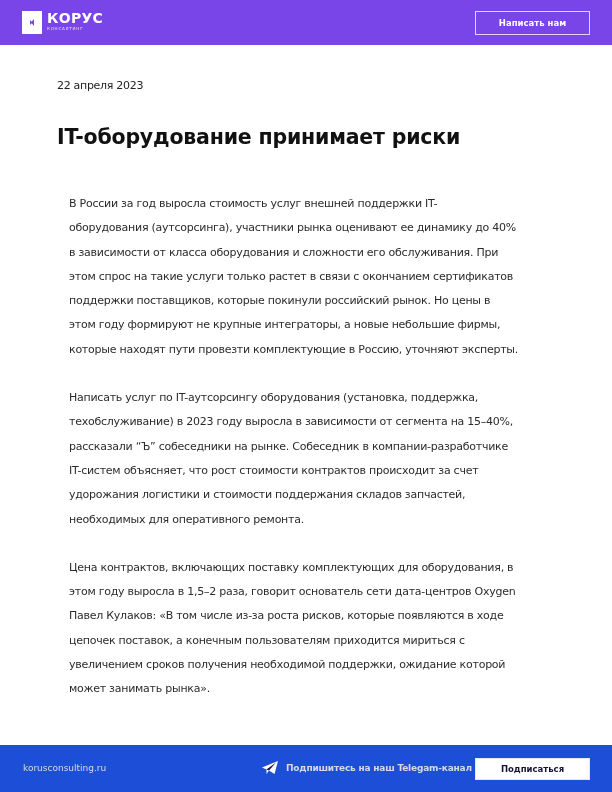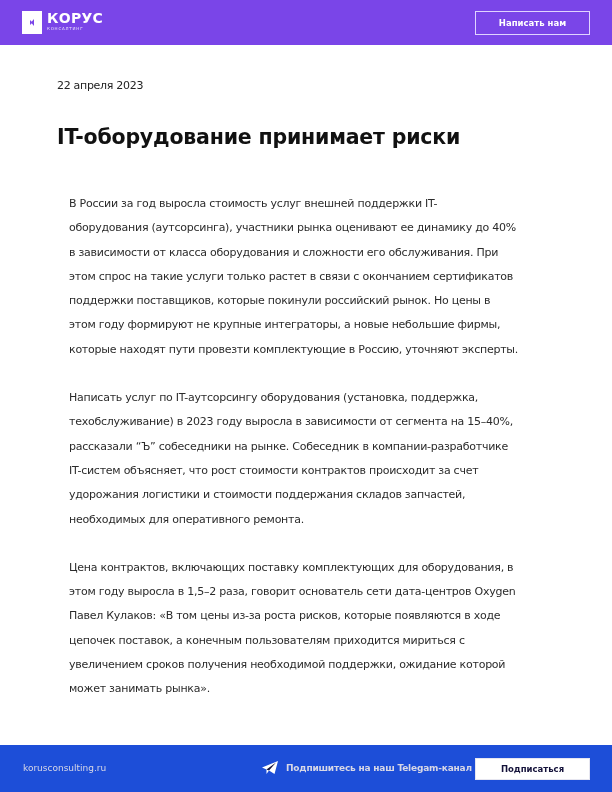--- a/index.html
+++ b/index.html
@@ -89,21 +89,21 @@
     <span class="ln">Написать услуг по IT-аутсорсингу оборудования (установка, поддержка,</span>
     <span class="ln">техобслуживание) в 2023 году выросла в зависимости от сегмента на 15–40%,</span>
     <span class="ln">рассказали “Ъ” собеседники на рынке. Собеседник в компании-разработчике</span>
     <span class="ln">IT-систем объясняет, что рост стоимости контрактов происходит за счет</span>
     <span class="ln">удорожания логистики и стоимости поддержания складов запчастей,</span>
     <span class="ln">необходимых для оперативного ремонта.</span>
   </p>
   <p class="para">
     <span class="ln">Цена контрактов, включающих поставку комплектующих для оборудования, в</span>
     <span class="ln">этом году выросла в 1,5–2 раза, говорит основатель сети дата-центров Oxygen</span>
-    <span class="ln">Павел Кулаков: «В том цены из-за роста рисков, которые появляются в ходе</span>
+    <span class="ln">Павел Кулаков: «В том числе из-за роста рисков, которые появляются в ходе</span>
     <span class="ln">цепочек поставок, а конечным пользователям приходится мириться с</span>
     <span class="ln">увеличением сроков получения необходимой поддержки, ожидание которой</span>
     <span class="ln">может занимать рынка».</span>
   </p>
 </div>
 
 <div class="footer">
   <a class="site-link">korusconsulting.ru</a>
   <span class="tg-icon">
     <svg width="16" height="14" viewBox="0 0 16 14">

